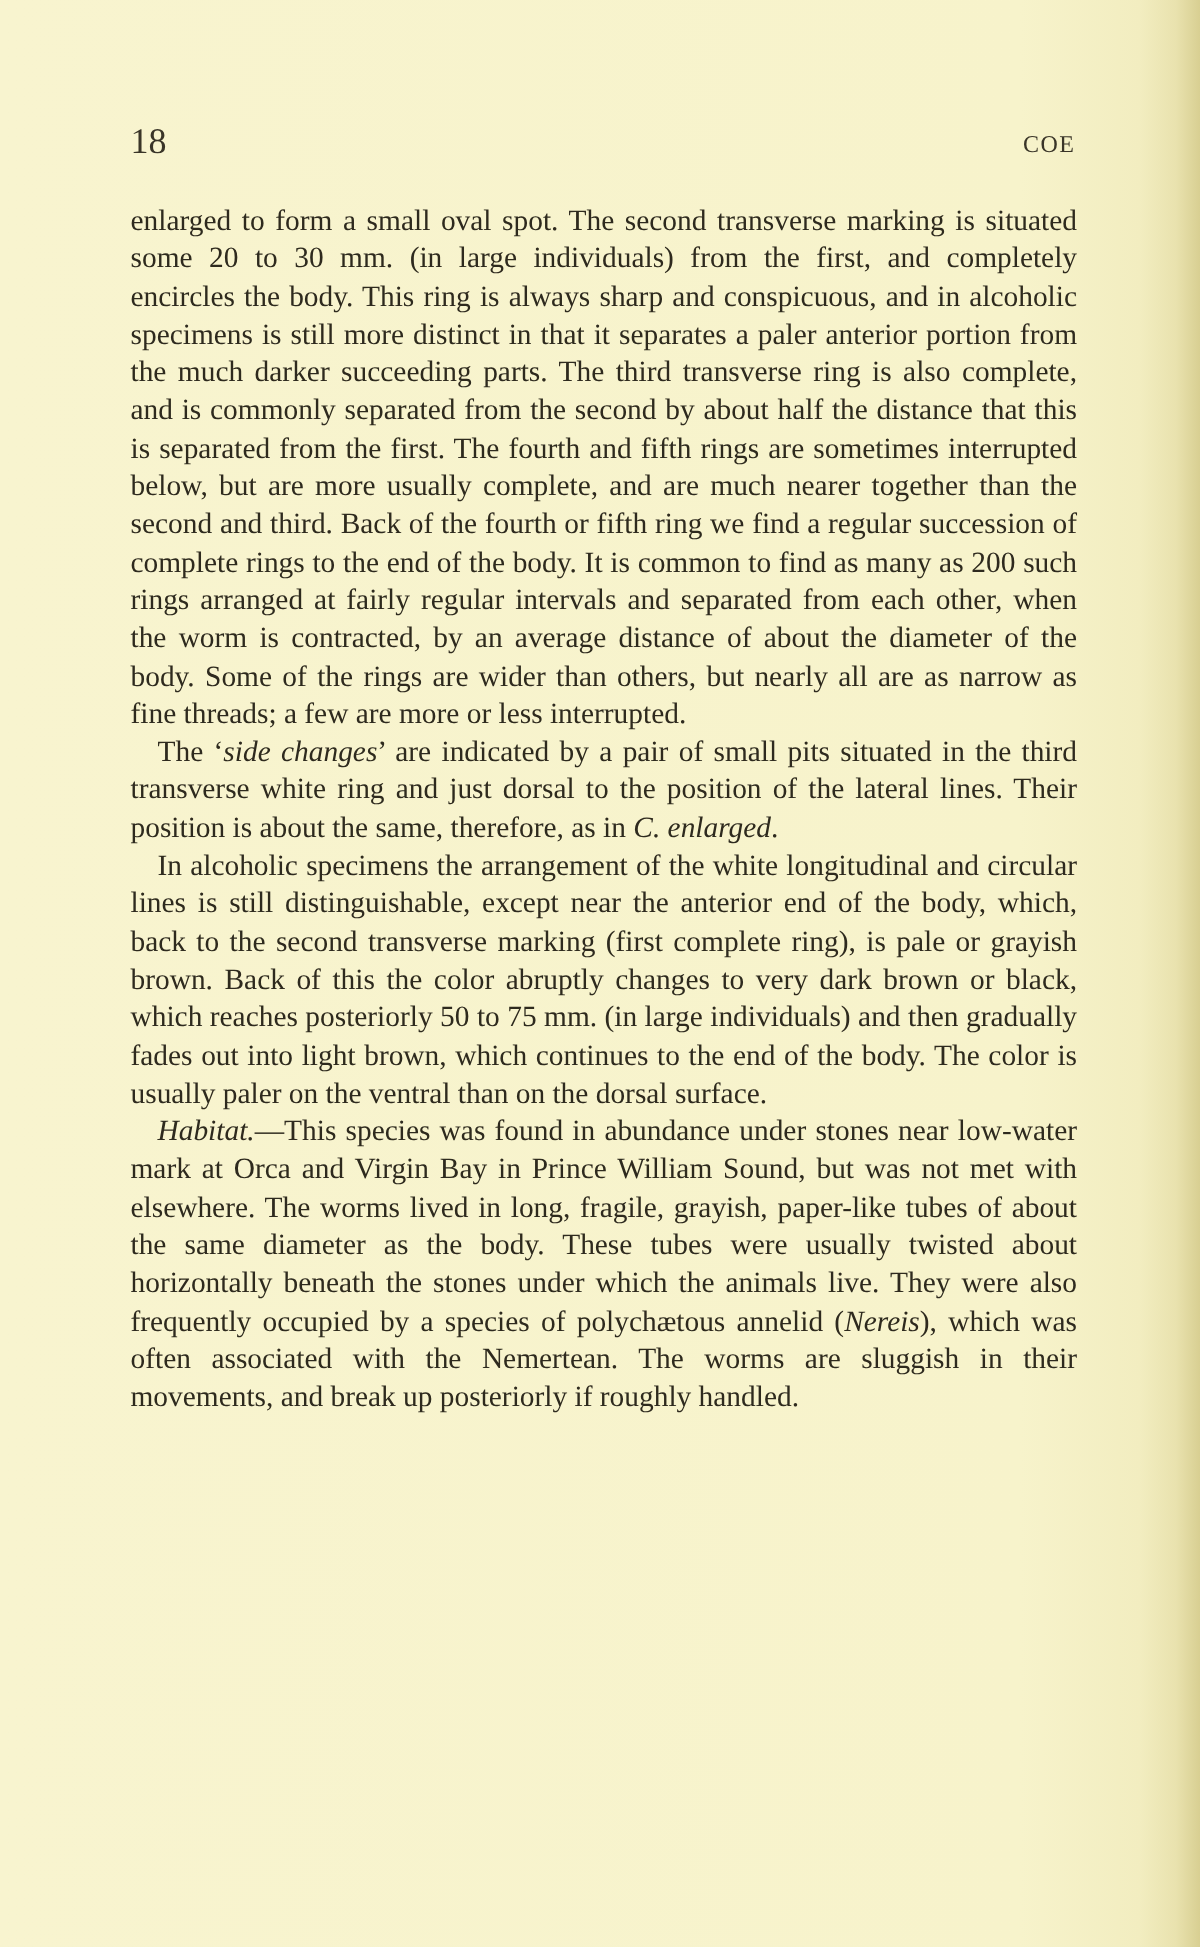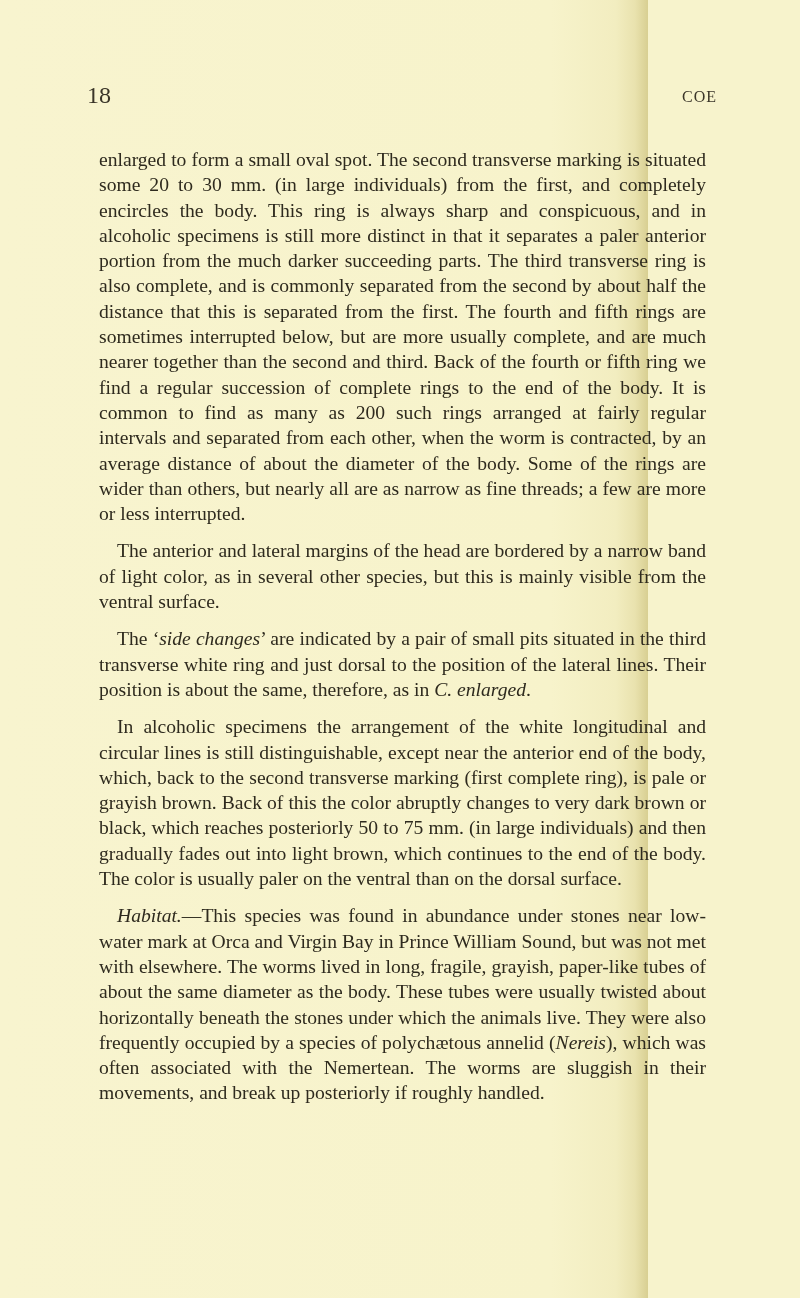--- a/index.html
+++ b/index.html
@@ -4,57 +4,56 @@
 <style>
   html, body { margin: 0; padding: 0; }
   body {
     width: 800px; height: 1298px; overflow: hidden;
     background: #f7f3cc;
     position: relative;
     font-family: "Liberation Serif", "DejaVu Serif", serif;
     color: #2e2a1e;
   }
   .page {
-    position: absolute; left: 0; top: 0; width: 648px; height: 1298px;
+    position: absolute; left: 0; top: 0; width: 800px; height: 1298px;
     background: linear-gradient(90deg, #f8f4cf 0%, #f7f3cb 85%, #f2edc0 95%, #e9e2ae 98%, #d8cf92 100%);
     font-family: Liberation Serif, serif;
   }
   .header {
     position: absolute; top: 82px; left: 87px; width: 630px; height: 30px;
   }
   .page-num {
     position: absolute; left: 0; top: 0;
     font-size: 24px; color: #3a3528;
   }
   .running-head {
     position: absolute; left: 0; right: 0; top: 6px; text-align: right;
     font-size: 16px; letter-spacing: 1px; color: #3a3528;
   }
   .body {
     position: absolute; top: 135px; left: 87px; width: 631px;
     font-size: 19.6px; line-height: 25.3px;
     text-align: justify;
   }
-  .body p { margin: 12px; }
+  .body p { margin: 0; }
   .body p.indent { text-indent: 18px; }
   .body i { font-style: italic; }
 </style>
 </head>
 <body>
 
 <div class="page">
   <div class="header">
     <span class="page-num">18</span>
     <div class="running-head">COE</div>
   </div>
 
   <div class="body">
     <p>enlarged to form a small oval spot. The second transverse marking is situated some 20 to 30 mm. (in large individuals) from the first, and completely encircles the body. This ring is always sharp and conspicuous, and in alcoholic specimens is still more distinct in that it separates a paler anterior portion from the much darker succeeding parts. The third transverse ring is also complete, and is commonly separated from the second by about half the distance that this is separated from the first. The fourth and fifth rings are sometimes interrupted below, but are more usually complete, and are much nearer together than the second and third. Back of the fourth or fifth ring we find a regular succession of complete rings to the end of the body. It is common to find as many as 200 such rings arranged at fairly regular intervals and separated from each other, when the worm is contracted, by an average distance of about the diameter of the body. Some of the rings are wider than others, but nearly all are as narrow as fine threads; a few are more or less interrupted.</p>
 
-    <p class="indent">The anterior and lateral margins of the head are bordered by a narrow band of light color, as in several other species, but this is mainly visible from the ventral surface.</p>
 
     <p class="indent"><span>The ‘</span><i>side changes</i><span>’ are indicated by a pair of small pits situated in the third transverse white ring and just dorsal to the position of the lateral lines. Their position is about the same, therefore, as in </span><i>C. enlarged</i><span>.</span></p>
 
     <p class="indent">In alcoholic specimens the arrangement of the white longitudinal and circular lines is still distinguishable, except near the anterior end of the body, which, back to the second transverse marking (first complete ring), is pale or grayish brown. Back of this the color abruptly changes to very dark brown or black, which reaches posteriorly 50 to 75 mm. (in large individuals) and then gradually fades out into light brown, which continues to the end of the body. The color is usually paler on the ventral than on the dorsal surface.</p>
 
     <p class="indent"><i>Habitat.</i><span>—This species was found in abundance under stones near low-water mark at Orca and Virgin Bay in Prince William Sound, but was not met with elsewhere. The worms lived in long, fragile, grayish, paper-like tubes of about the same diameter as the body. These tubes were usually twisted about horizontally beneath the stones under which the animals live. They were also frequently occupied by a species of polychætous annelid (</span><i>Nereis</i><span>), which was often associated with the Nemertean. The worms are sluggish in their movements, and break up posteriorly if roughly handled.</span></p>
   </div>
 </div>
 
 </body></html>

